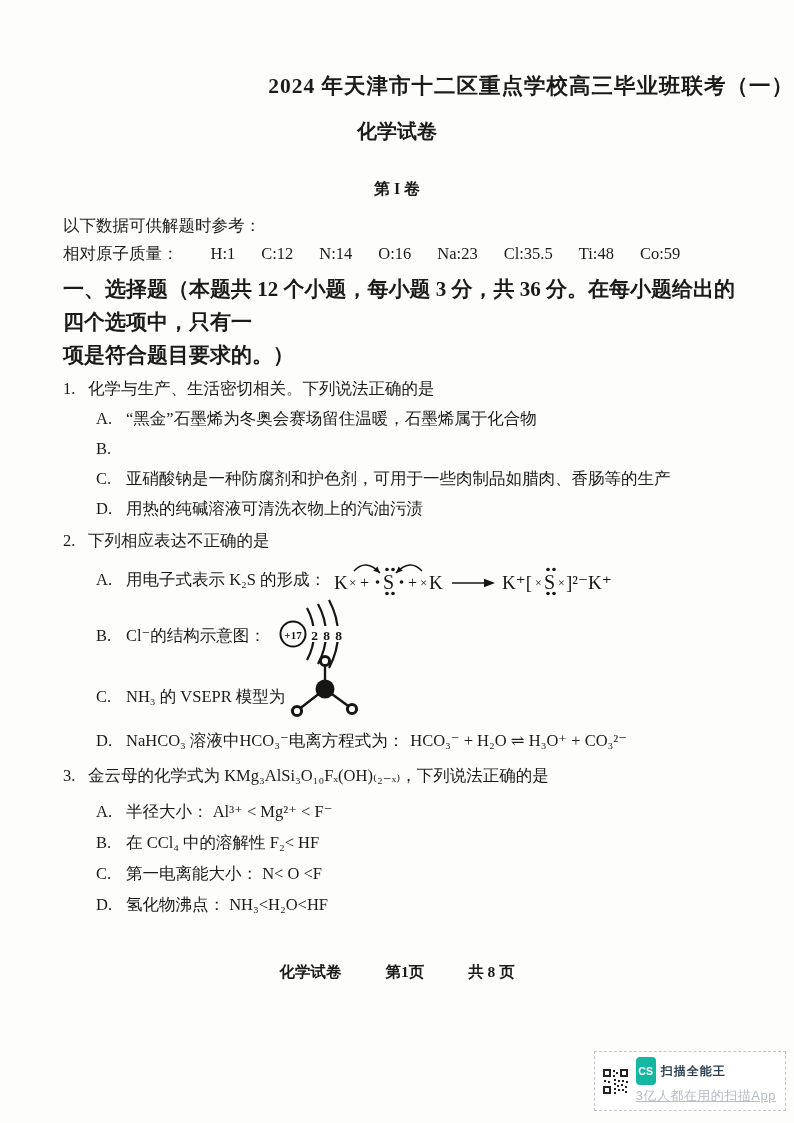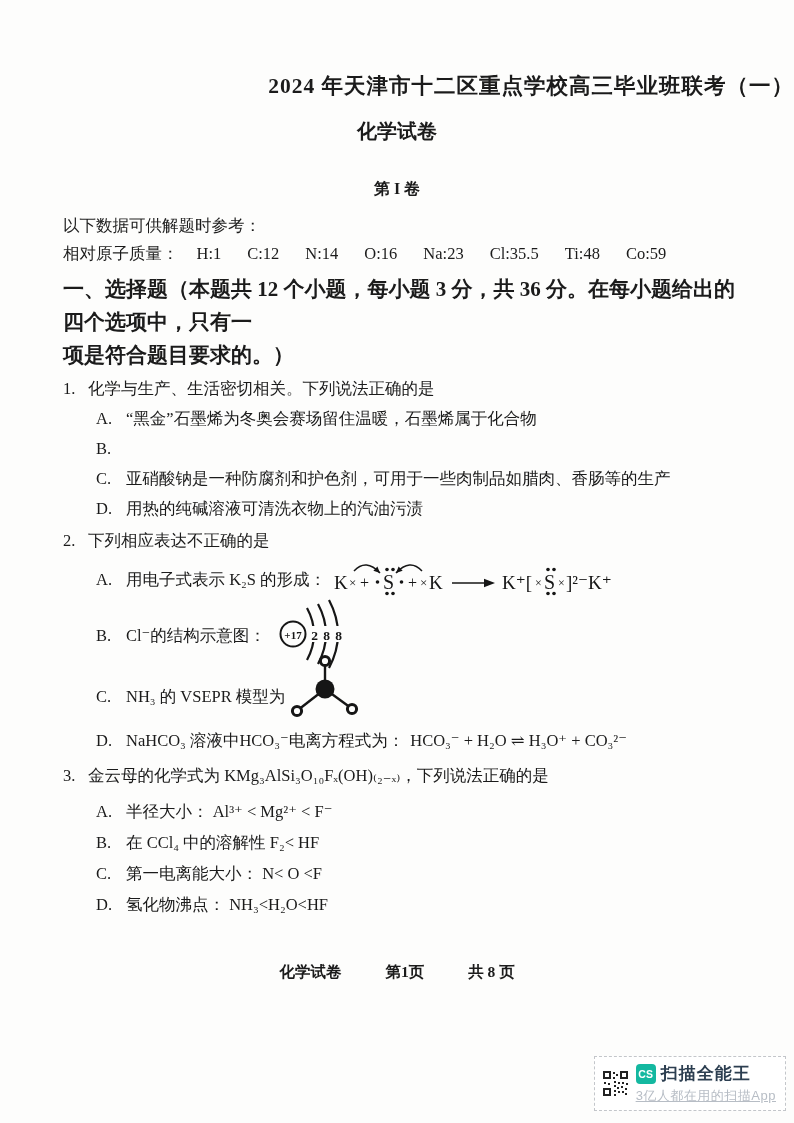--- a/index.html
+++ b/index.html
@@ -8,21 +8,21 @@
     width:794px; height:1123px; position:relative; background:#fdfdfc;
     font-family:"Liberation Serif","DejaVu Serif",serif;
     color:#1b1b1b; overflow:hidden;
   }
   .title { text-align:right; padding-top:73px; font-size:21.5px; font-weight:600; letter-spacing:1px; line-height:26px; }
   .subtitle { text-align:center; margin-top:19px; font-size:20px; font-weight:600; line-height:26px; }
   .volume { text-align:center; margin-top:31px; font-size:16px; font-weight:700; line-height:27px; }
   .content { margin:0 58px 0 63px; font-size:16.5px; }
   .intro { margin-top:13px; line-height:22px; }
   .masses { margin-top:6px; line-height:22px; display:flex; align-items:baseline; }
-  .masses .lbl { margin-right:18px; }
+  .masses .lbl { margin-right:32px; }
   .masses .val { margin-right:26px; font-family:"Liberation Serif",serif; }
   .sec { font-weight:700; line-height:33px; margin-top:8px; font-size:21px; }
   .sec + .sec { margin-top:0; }
   .qline { line-height:30px; display:flex; align-items:baseline; }
   .qnum { width:25px; flex:0 0 auto; }
   .opt { padding-left:33px; }
   .olabel { width:30px; flex:0 0 auto; }
   .q2a-row { height:48px; display:flex; align-items:center; }
   .q2b-row { height:64px; display:flex; align-items:center; }
   .q2c-row { height:58px; display:flex; align-items:center; }
@@ -38,25 +38,25 @@
   }
   .wm {
     position:absolute; right:8px; bottom:12px;
     border:1px dashed #c3c6ca; background:#ffffff;
     padding:5px 9px 5px 7px; display:flex; align-items:center; gap:7px;
     font-family:"Liberation Sans","DejaVu Sans",sans-serif;
   }
   .wm-right { display:flex; flex-direction:column; gap:2px; }
   .wm-toprow { display:flex; align-items:center; gap:5px; }
   .wm-badge {
-    width:20px; height:20px; border-radius:4px; background:#14b8a0;
+    width:20px; height:28px; border-radius:4px; background:#14b8a0;
     color:#fff; font-size:10.5px; font-weight:700;
     display:flex; align-items:center; justify-content:center;
   }
-  .wm-name { font-size:17px; font-weight:700; color:#2c3e50; letter-spacing:1px;font-family:Liberation Mono, monospace; }
+  .wm-name { font-size:12px; font-weight:700; color:#2c3e50; letter-spacing:1px;font-family:Liberation Mono, monospace; }
   .wm-tag { font-size:13px; color:#b7bdc5; letter-spacing:0.5px;text-decoration:underline; }
 </style>
 </head>
 <body>
 
 <div class="page">
 
   <div class="title">2024 年天津市十二区重点学校高三毕业班联考（一）</div>
   <div class="subtitle">化学试卷</div>
   <div class="volume">第 I 卷</div>

